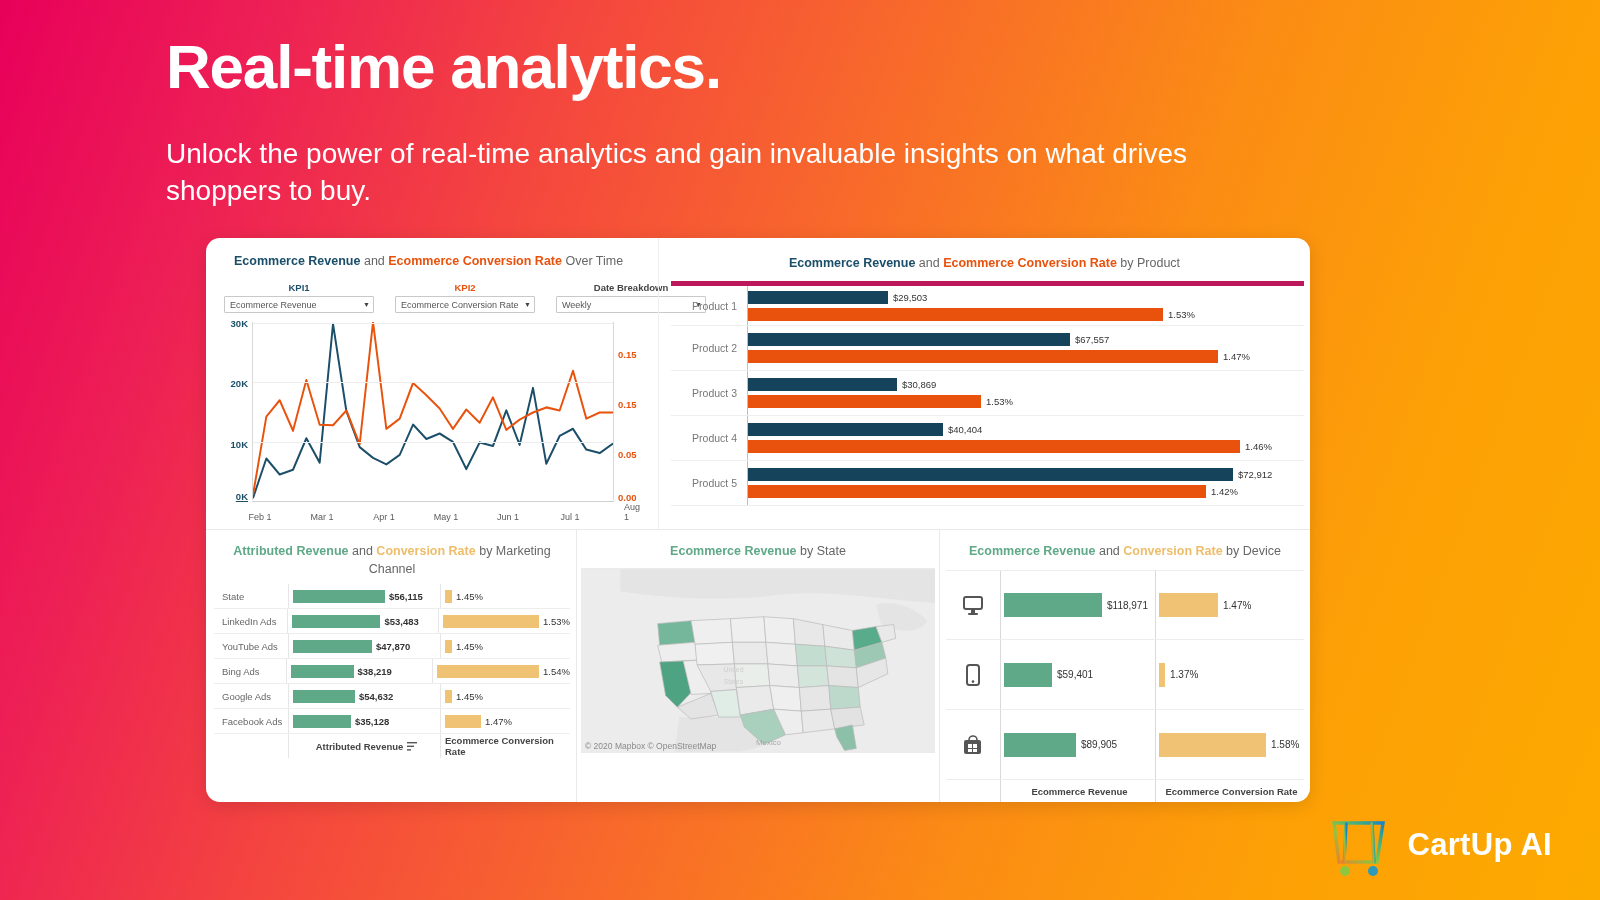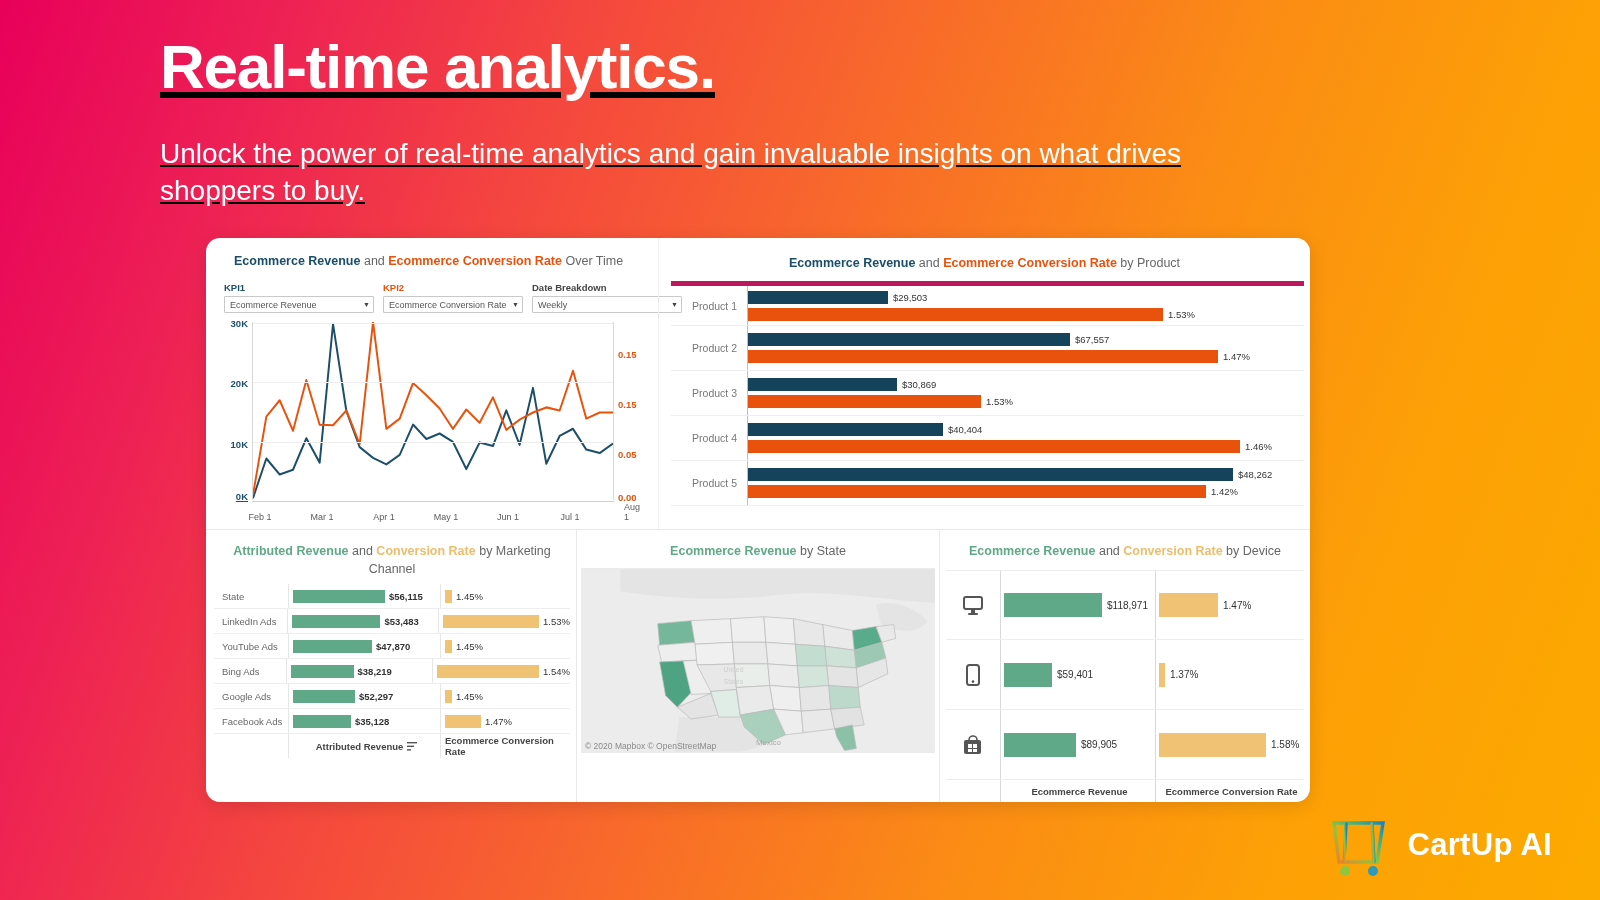--- a/index.html
+++ b/index.html
@@ -4,21 +4,21 @@
 <style>
   * { margin:0; padding:0; box-sizing:border-box; }
   html,body { width:1600px; height:900px; }
   body {
     font-family:"Liberation Sans", sans-serif;
     background:linear-gradient(110deg,#e8005a 0%,#ed1f55 14%,#f4453f 30%,#f86a2a 48%,#fb8c14 66%,#fda006 82%,#fcaa00 100%);
     position:relative; overflow:hidden;
   }
 
   
-  .hero { position:absolute; left:160px; top:36px; width:1180px;text-decoration:underline; }
+  .hero { position:absolute; left:166px; top:36px; width:1180px; }
   .hero h1 {
     font-size:62px; font-weight:bold; color:#ffffff; letter-spacing:-1.2px;
     line-height:1.0;
   }
   .hero p {
     margin-top:38px; font-size:28px; color:#ffffff; line-height:1.32;
     max-width:1110px; font-weight:400;
   }
 
   
@@ -41,21 +41,21 @@
 
   .ttl { font-size:12.5px; font-weight:bold; text-align:center; color:#5b5b5b; line-height:1.45; }
   .ttl.left { text-align:left; padding-left:14px;}
   .c-navy { color:#1b4e69; }
   .c-org  { color:#e8520d; }
   .c-grn  { color:#5fa888; }
   .c-amb  { color:#edbd6a; }
   .c-gry  { color:#666; font-weight:normal;}
 
   
-  .kpis { display:flex; gap:9px; margin-top:12px; padding-left:4px; }
+  .kpis { display:flex; gap:21px; margin-top:12px; padding-left:4px;text-align:center; }
   .kpi-lbl { font-size:9.5px; font-weight:bold; margin-bottom:3px; }
   .sel {
     border:1px solid #c9c9c9; background:#fff; height:17px; border-radius:1px;
     font-size:9px; color:#555; display:flex; align-items:center;
     padding:0 3px 0 5px; justify-content:space-between;
   }
   .sel .cv { font-size:7px; color:#444; margin-left:4px; }
   .k1 { width:150px;} .k2 { width:140px;} .k3 { width:150px;}
 
   
@@ -253,21 +253,21 @@
                 <div class="bar org" style="width:492px"></div>
                 <span class="bval">1.46%</span>
               </div>
             </div>
           </div>
           <div class="prow">
             <div class="plab">Product 5</div>
             <div class="pbars">
               <div class="bwrap">
                 <div class="bar navy" style="width:485px"></div>
-                <span class="bval">$48,262</span>
+                <span class="bval">$72,912</span>
               </div>
               <div class="bwrap">
                 <div class="bar org" style="width:458px"></div>
                 <span class="bval">1.42%</span>
               </div>
             </div>
           </div>
         </div>
     </div>
   </div>
@@ -323,21 +323,21 @@
             </div>
             <div class="cseg2">
               <div class="cbar a" style="width:102px"></div>
               <span class="cval n">1.54%</span>
             </div>
           </div>
           <div class="crow">
             <div class="cname">Google Ads</div>
             <div class="cseg1">
               <div class="cbar g" style="width:62px"></div>
-              <span class="cval">$52,297</span>
+              <span class="cval">$54,632</span>
             </div>
             <div class="cseg2">
               <div class="cbar a" style="width:7px"></div>
               <span class="cval n">1.45%</span>
             </div>
           </div>
           <div class="crow">
             <div class="cname">Facebook Ads</div>
             <div class="cseg1">
               <div class="cbar g" style="width:58px"></div>

